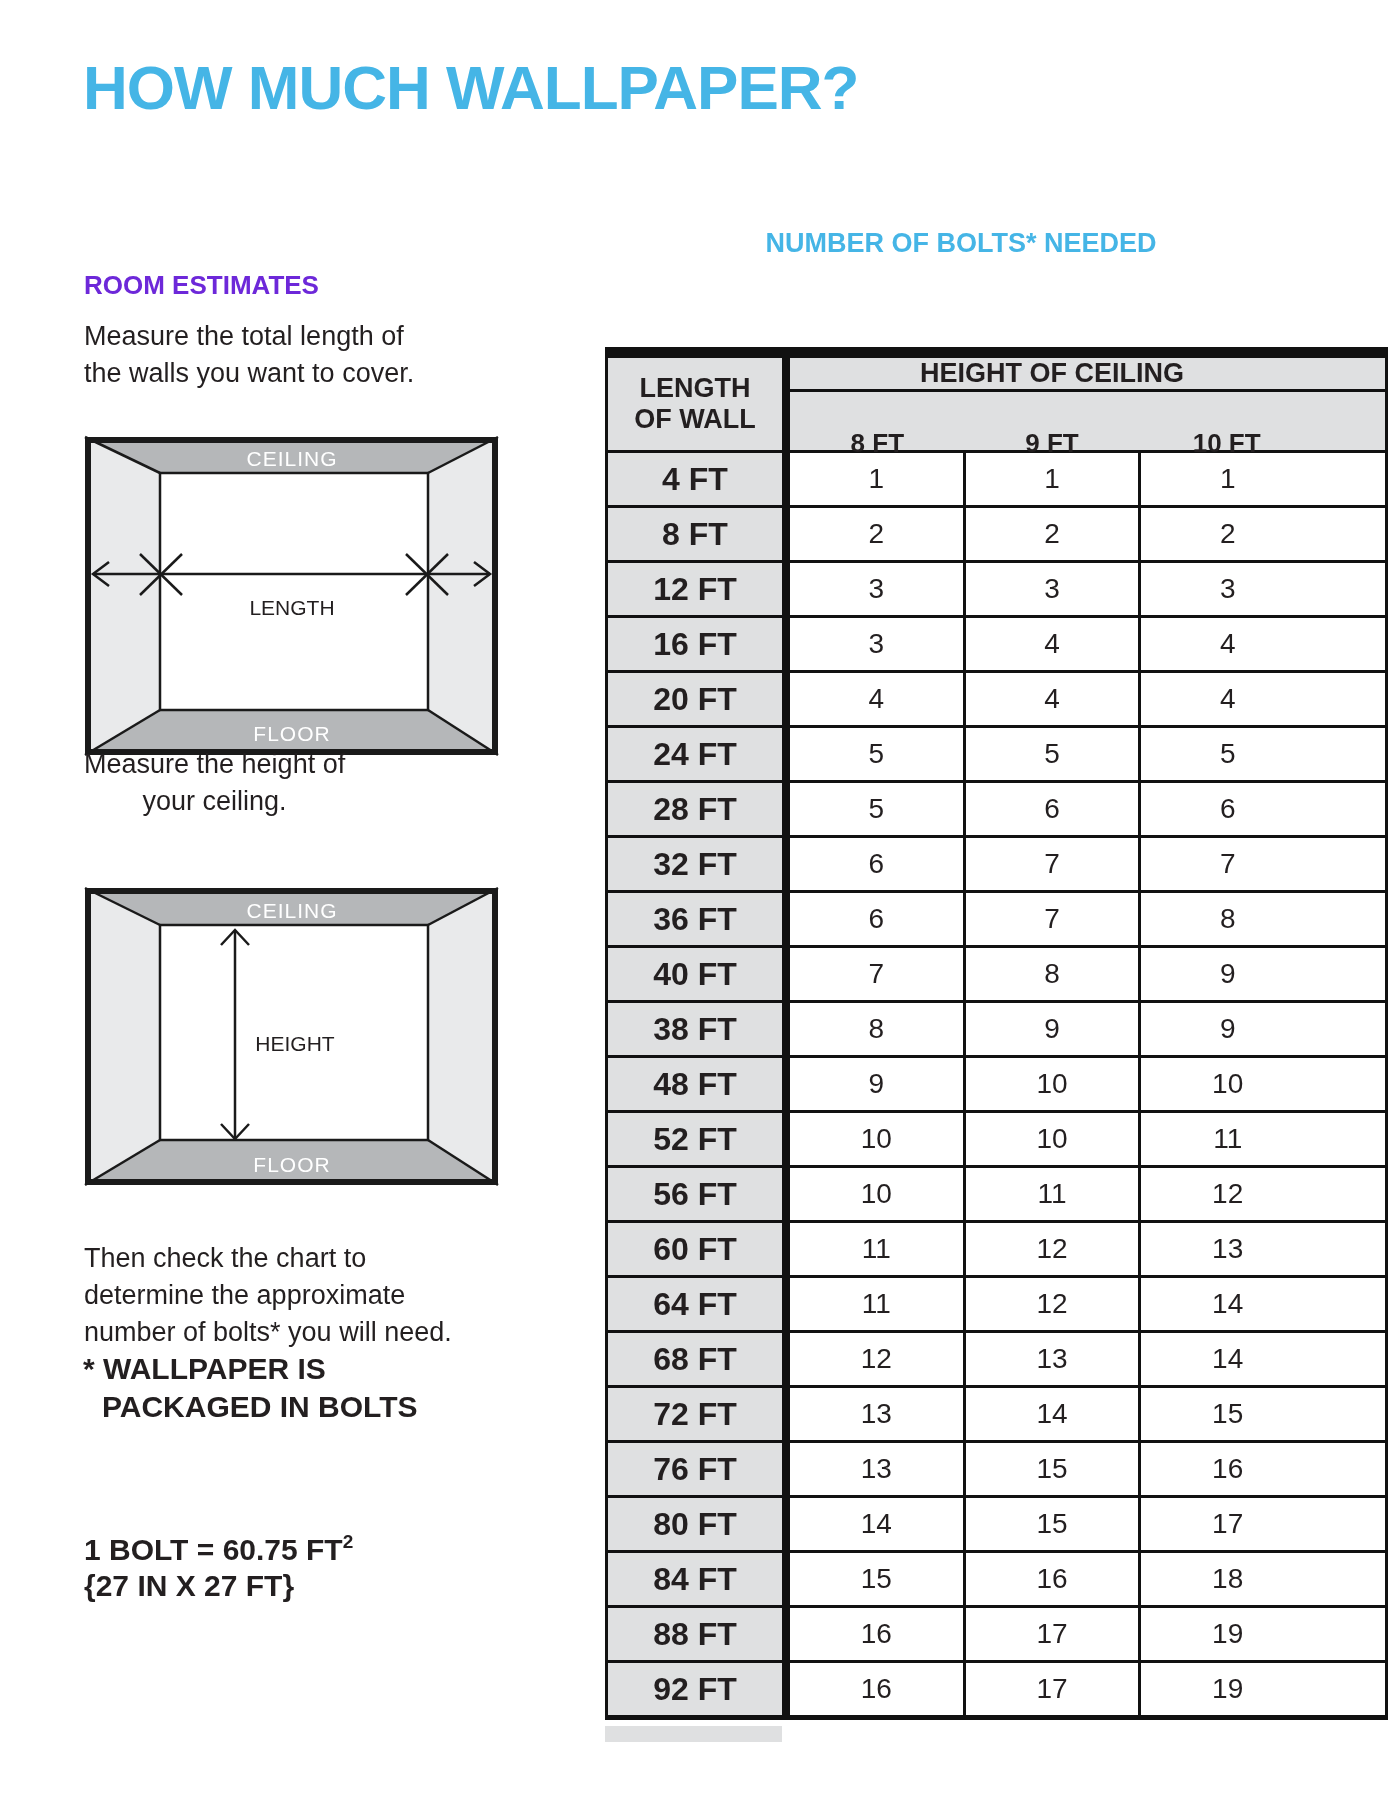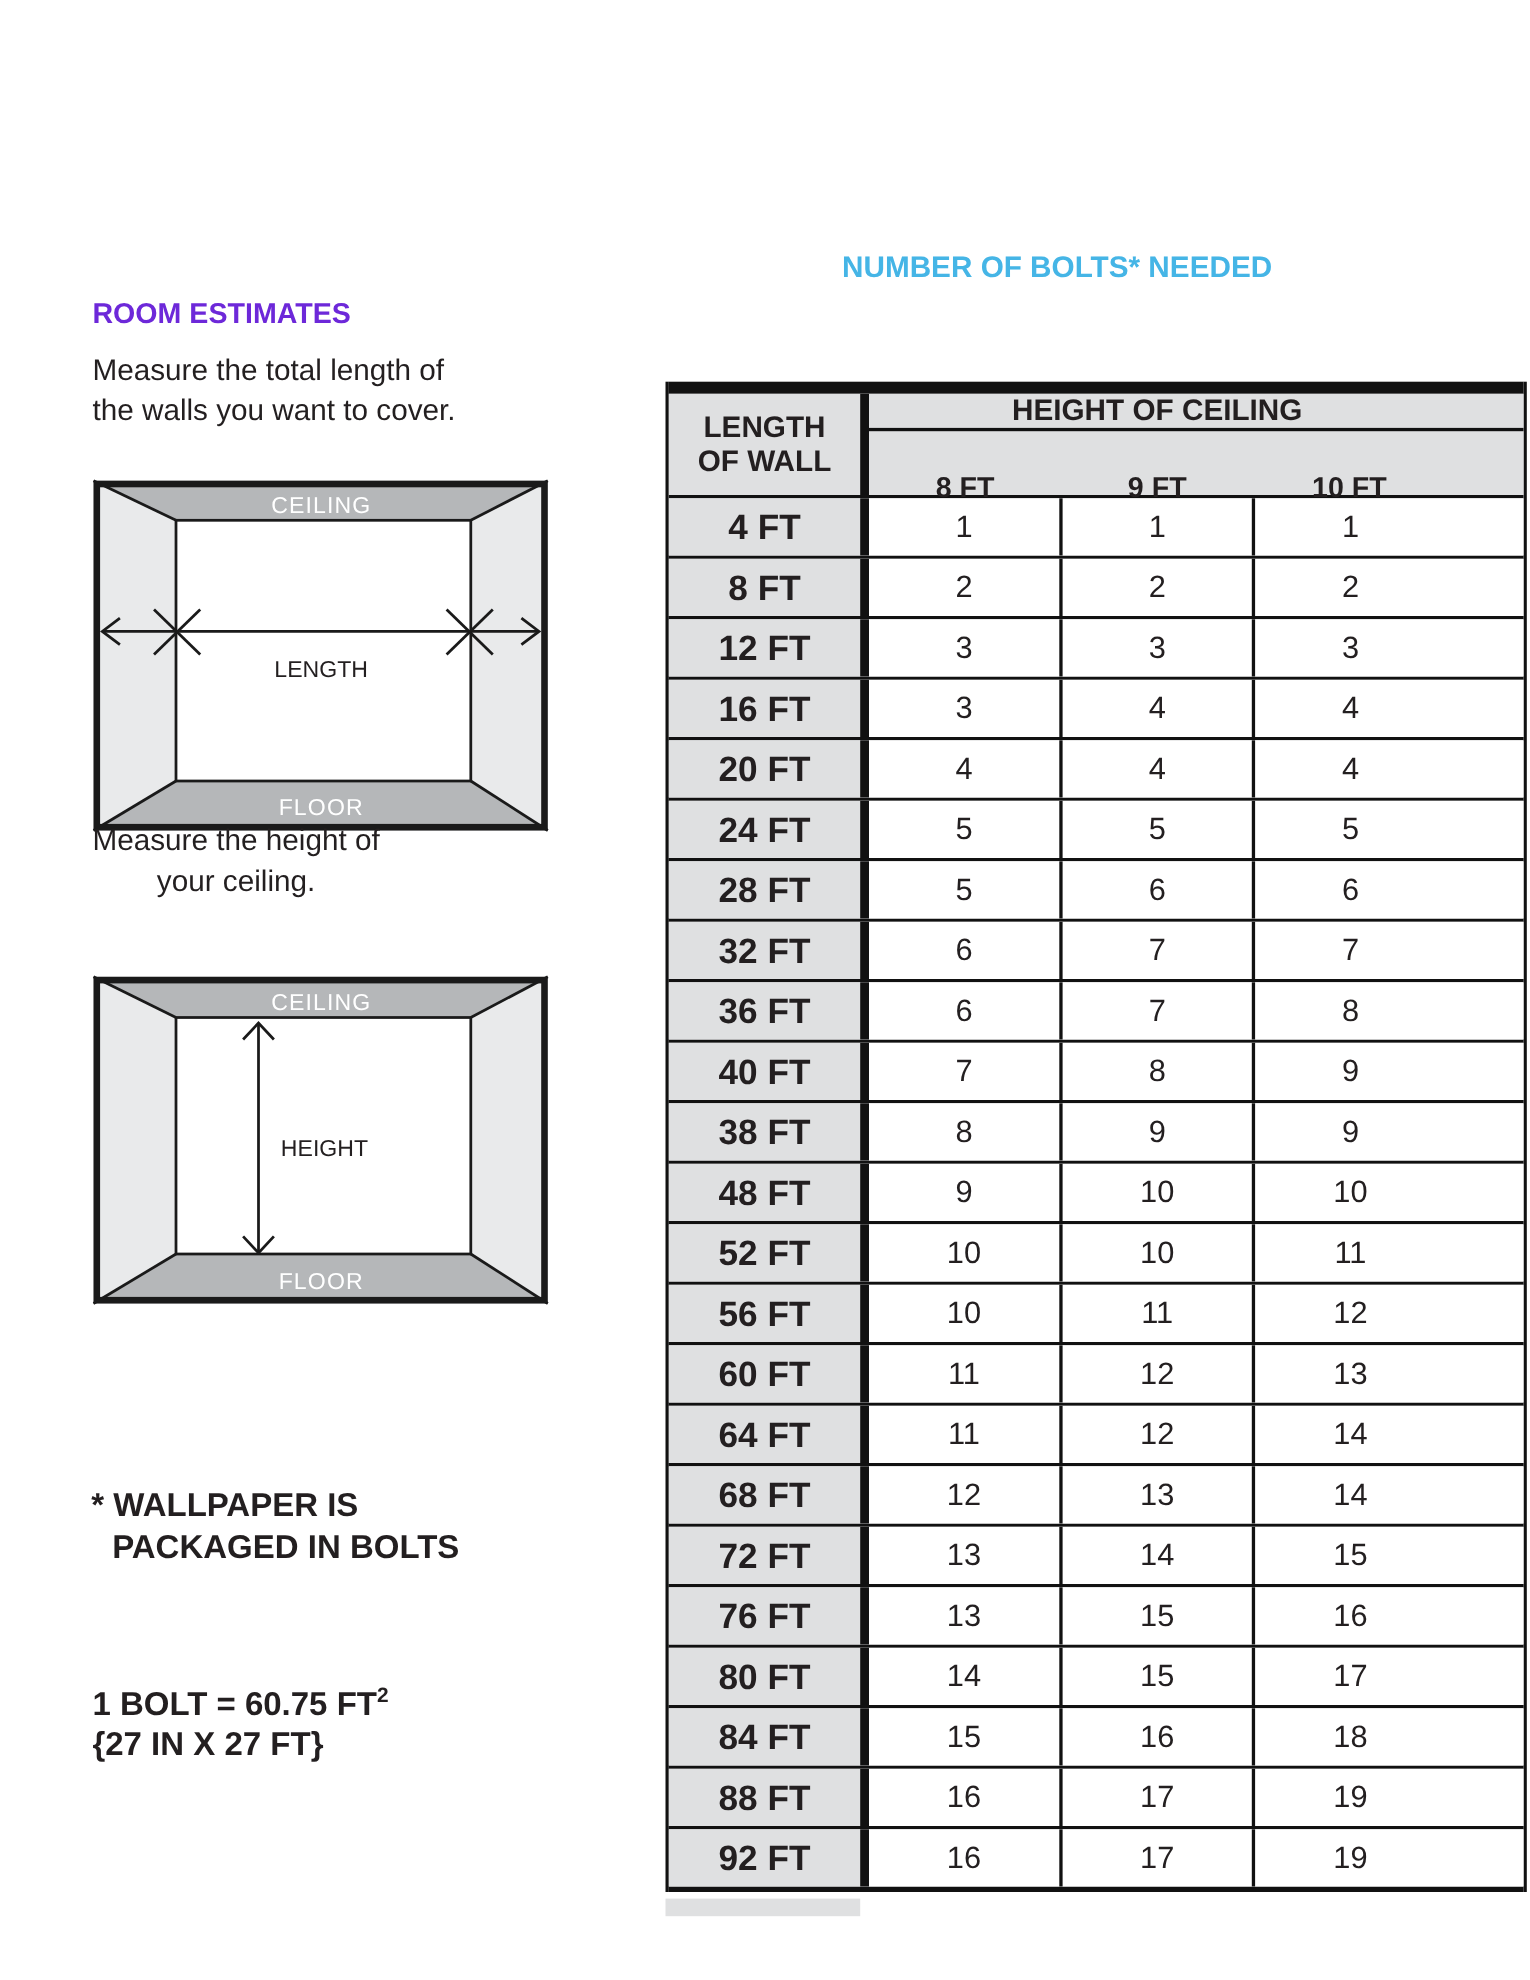--- a/index.html
+++ b/index.html
@@ -146,20 +146,21 @@
     background: #dfe0e1;
   }
 
   .diagram { overflow: visible; }
 </style>
 </head>
 <body>
 
 <div id="canvas">
 
+  <div class="abs page-title">HOW MUCH WALLPAPER?</div>
 
   <div class="abs section-heading">ROOM ESTIMATES</div>
 
   <div id="step1" class="abs step-text">Measure the total length of
 the walls you want to cover.</div>
 
   <svg class="abs diagram" style="left:85px; top:437px;" width="413" height="318" viewBox="0 0 413 318">
     <polygon points="0,0 75,36 75,273 0,318" fill="#e9eaeb"></polygon>
     <polygon points="413,0 343,36 343,273 413,318" fill="#e9eaeb"></polygon>
     <polygon points="0,0 413,0 343,36 75,36" fill="#b5b7b9"></polygon>
@@ -201,20 +202,23 @@
       <line x1="150" y1="42" x2="150" y2="251"></line>
       <path d="M136,57 L150,42 L164,57"></path>
       <path d="M136,236 L150,251 L164,236"></path>
     </g>
     <rect x="3" y="3" width="407" height="291" fill="none" stroke="#1a1a1a" stroke-width="6"></rect>
     <text x="207" y="30" text-anchor="middle" font-size="21" letter-spacing="1" fill="#ffffff">CEILING</text>
     <text x="210" y="163" text-anchor="middle" font-size="21" fill="#231f20">HEIGHT</text>
     <text x="207" y="284" text-anchor="middle" font-size="21" letter-spacing="1" fill="#ffffff">FLOOR</text>
   </svg>
 
+  <div id="step3" class="abs step-text">Then check the chart to
+determine the approximate
+number of bolts* you will need.</div>
 
   <div class="abs footnote">
     <div>* WALLPAPER IS</div>
     <div class="indent">PACKAGED IN BOLTS</div>
   </div>
 
   <div class="abs bolt-info">
     <div><span>1 BOLT = 60.75 FT</span><span class="sup">2</span></div>
     <div>{27 IN X 27 FT}</div>
   </div>

